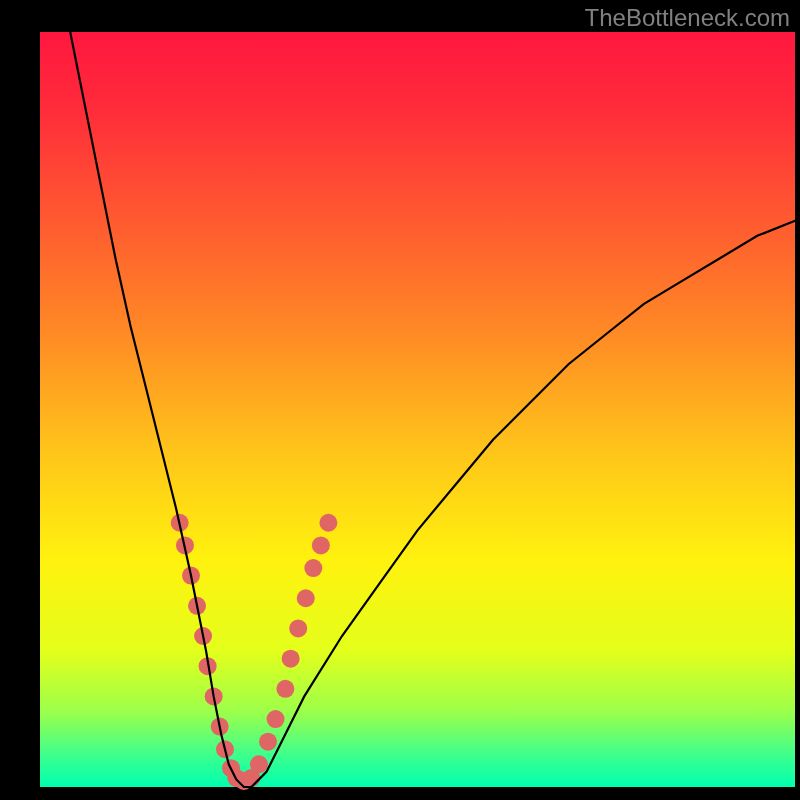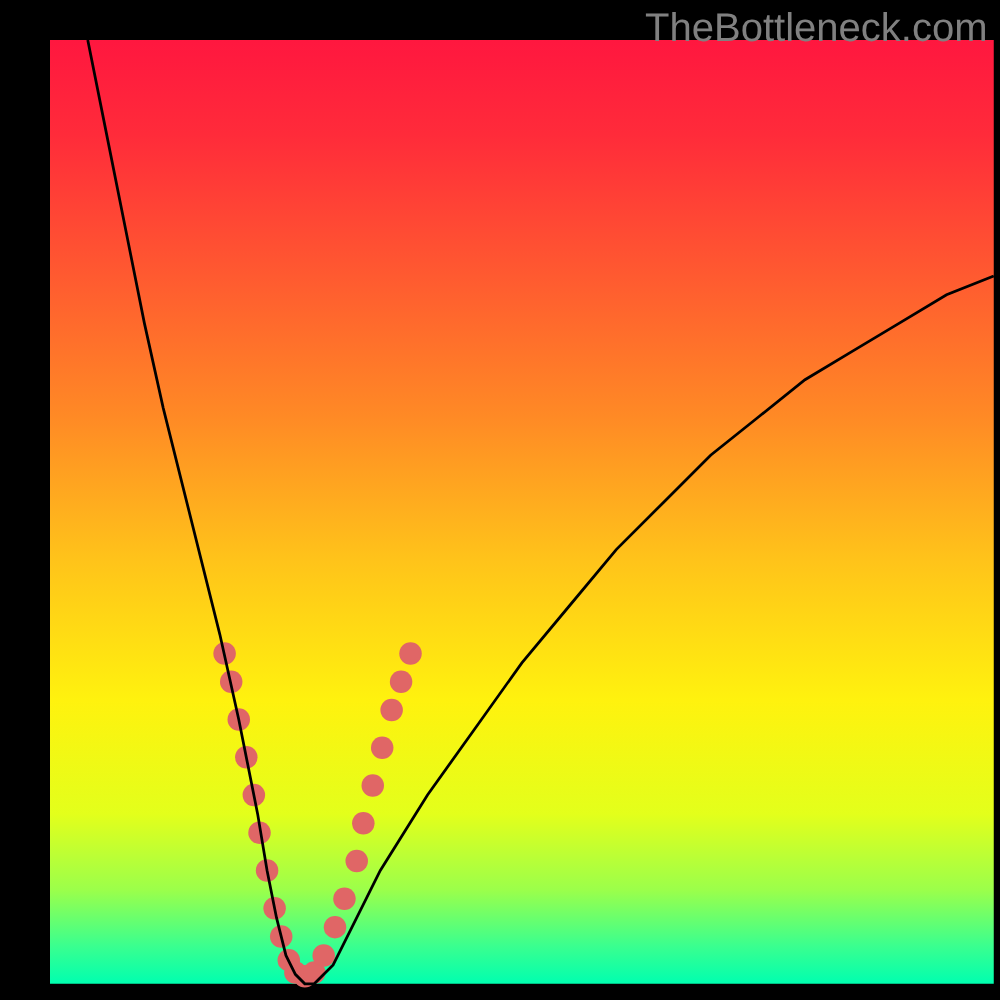--- a/index.html
+++ b/index.html
@@ -19,21 +19,21 @@
   svg {
     position: absolute;
     top: 0;
     left: 0;
   }
   .watermark {
     position: absolute;
     top: 4px;
     right: 10px;
     color: #808080;
-    font-size: 32px;
+    font-size: 24px;
     font-weight: 500;
     user-select: none;
     pointer-events: none;
   }
 </style>
 </head>
 <body>
 
 <div class="canvas-wrapper">
   <svg id="chart-svg" width="800" height="800" viewBox="0 0 800 800">

